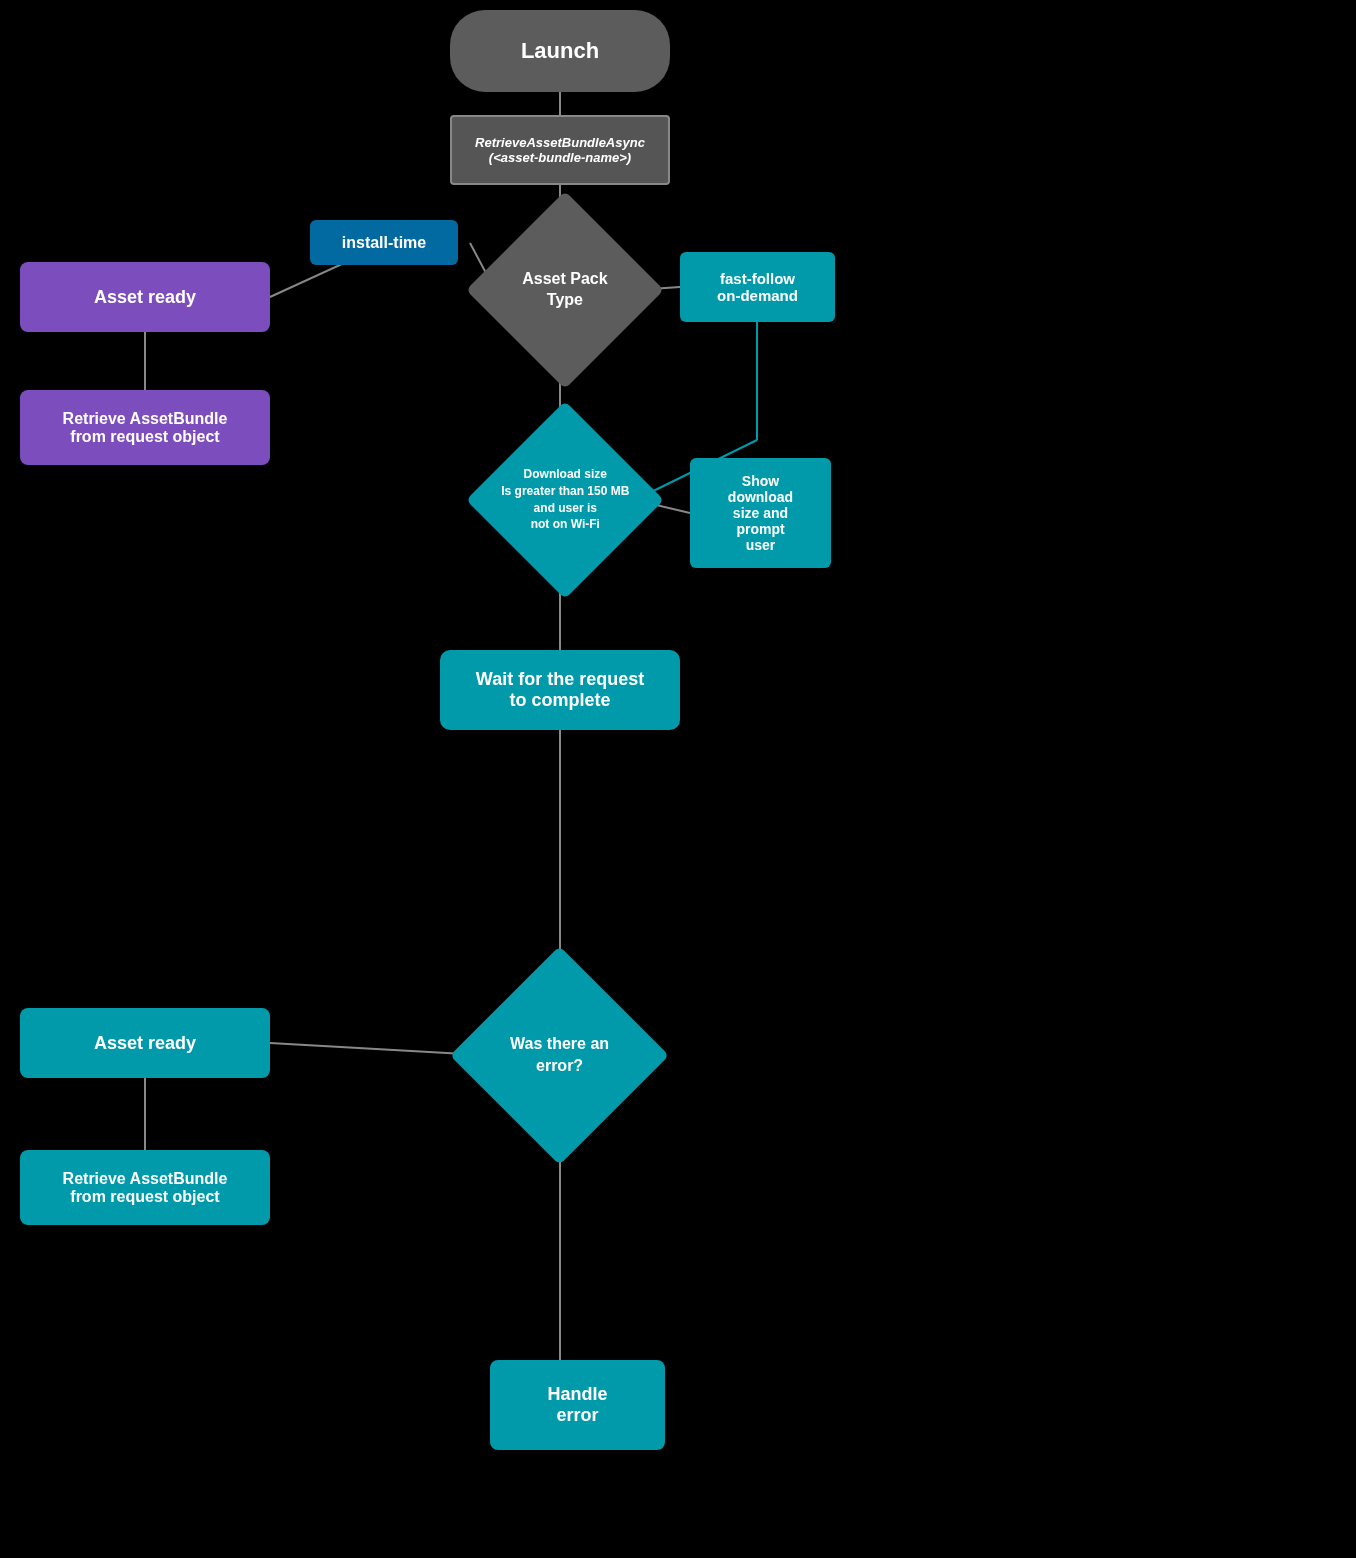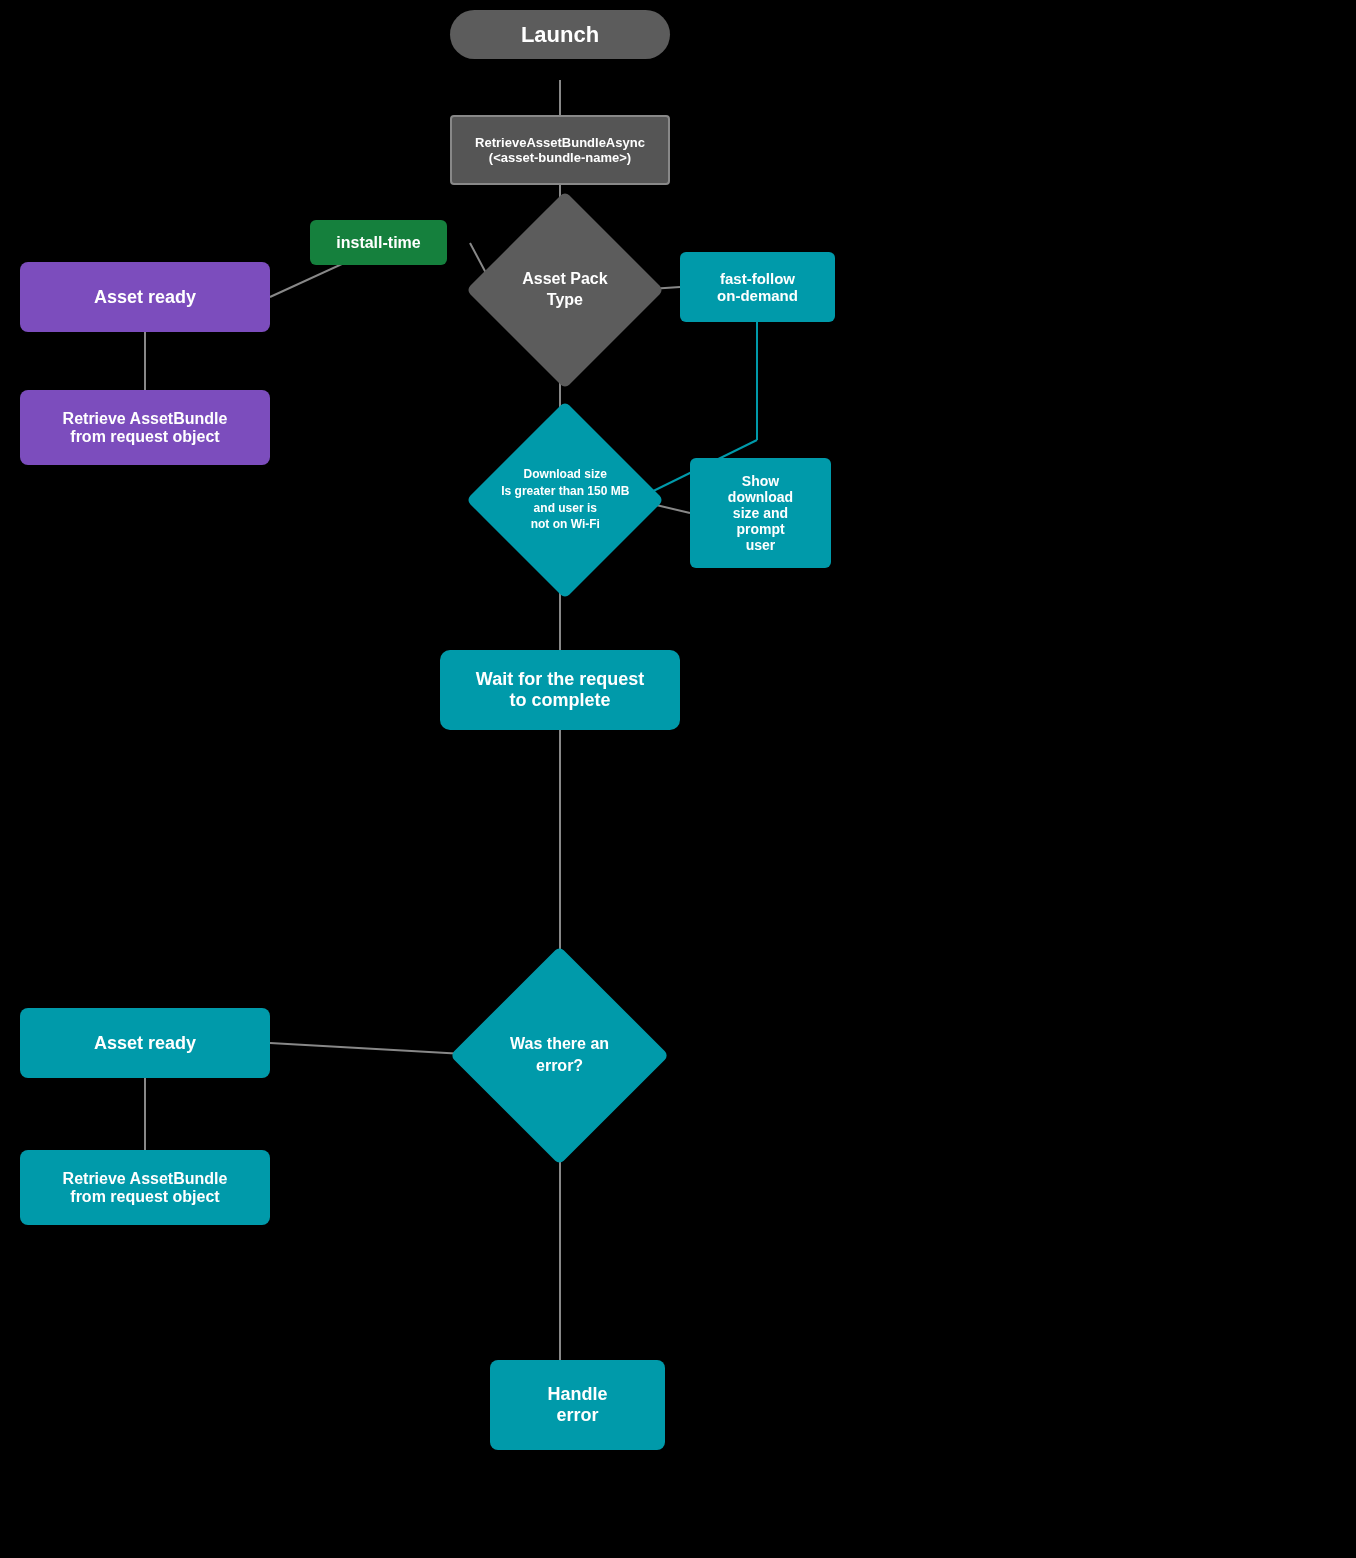--- a/index.html
+++ b/index.html
@@ -34,45 +34,46 @@
       align-items: center;
       justify-content: center;
       text-align: center;
       font-weight: bold;
       color: #fff;
     }
 
     
     .node-launch {
       width: 220px;
-      height: 49px;
+      height: 82px;
       background: #5c5c5c;
       border-radius: 35px;
       left: 450px;
       top: 10px;
       font-size: 22px;
     }
 
     
     .node-retrieve-async {
       width: 220px;
       height: 70px;
       background: #555;
       border: 2px solid #888;
       border-radius: 4px;
       left: 450px;
       top: 115px;
       font-size: 13px;
+      font-style: italic;
     }
 
     
     .node-install-time {
-      width: 137px;
+      width: 148px;
       height: 45px;
-      background: #15803d;
+      background: #0369a1;
       border-radius: 6px;
       left: 310px;
       top: 220px;
       font-size: 16px;
     }
 
     
     .node-asset-pack-type {
       width: 140px;
       height: 140px;

